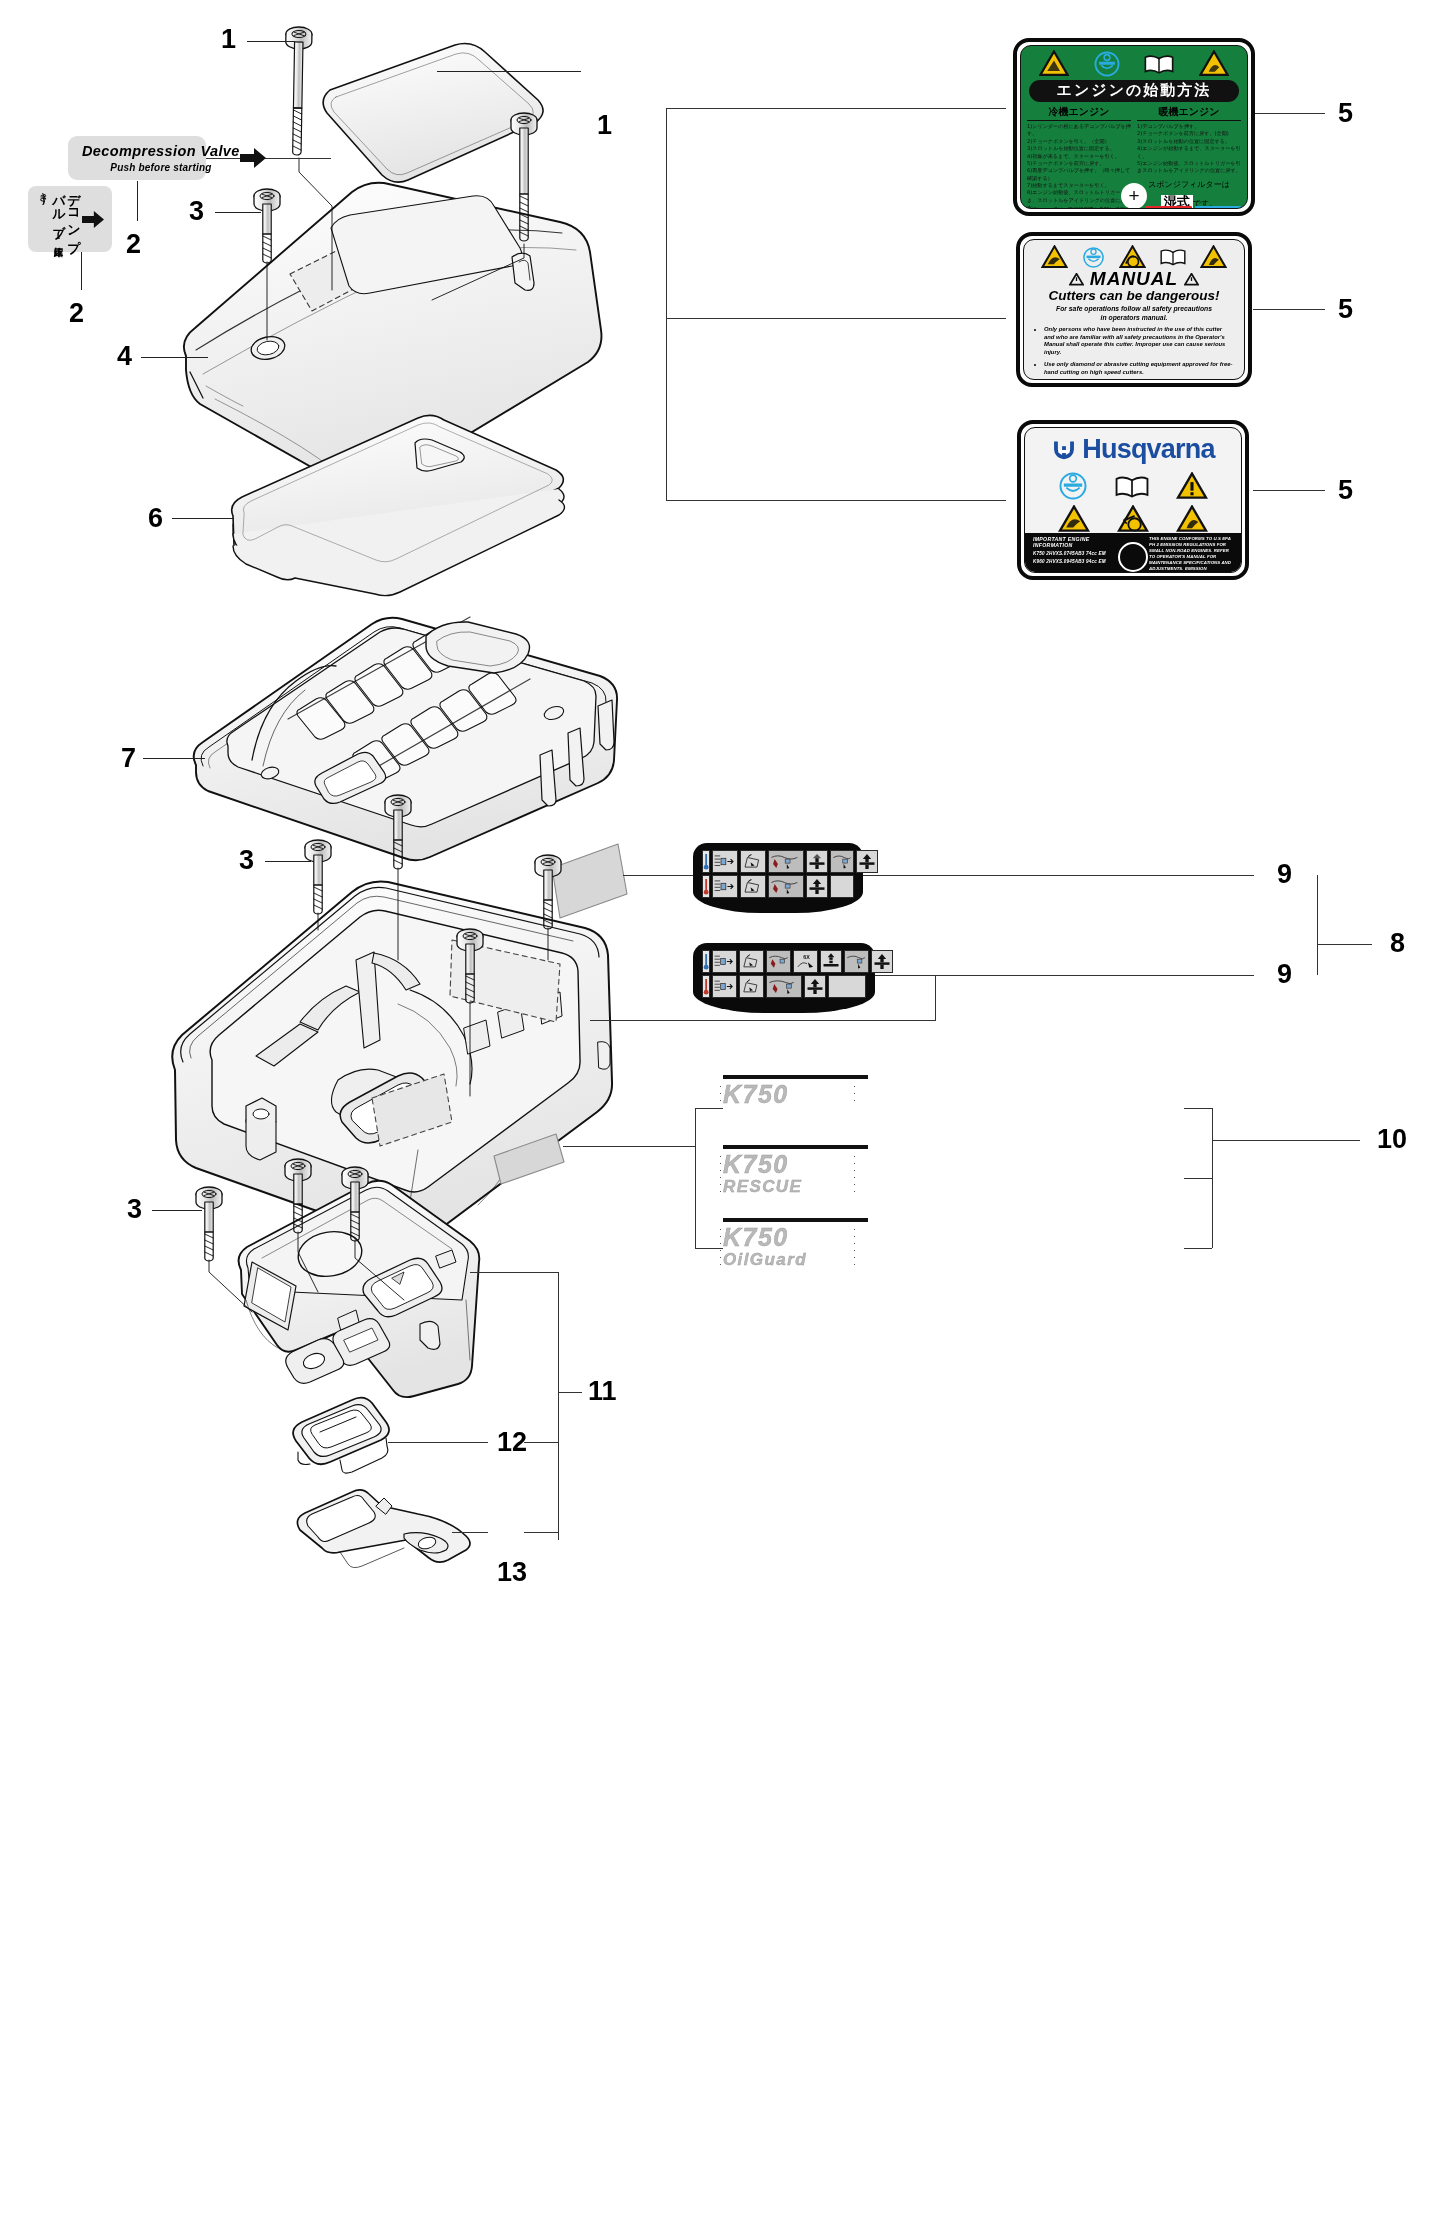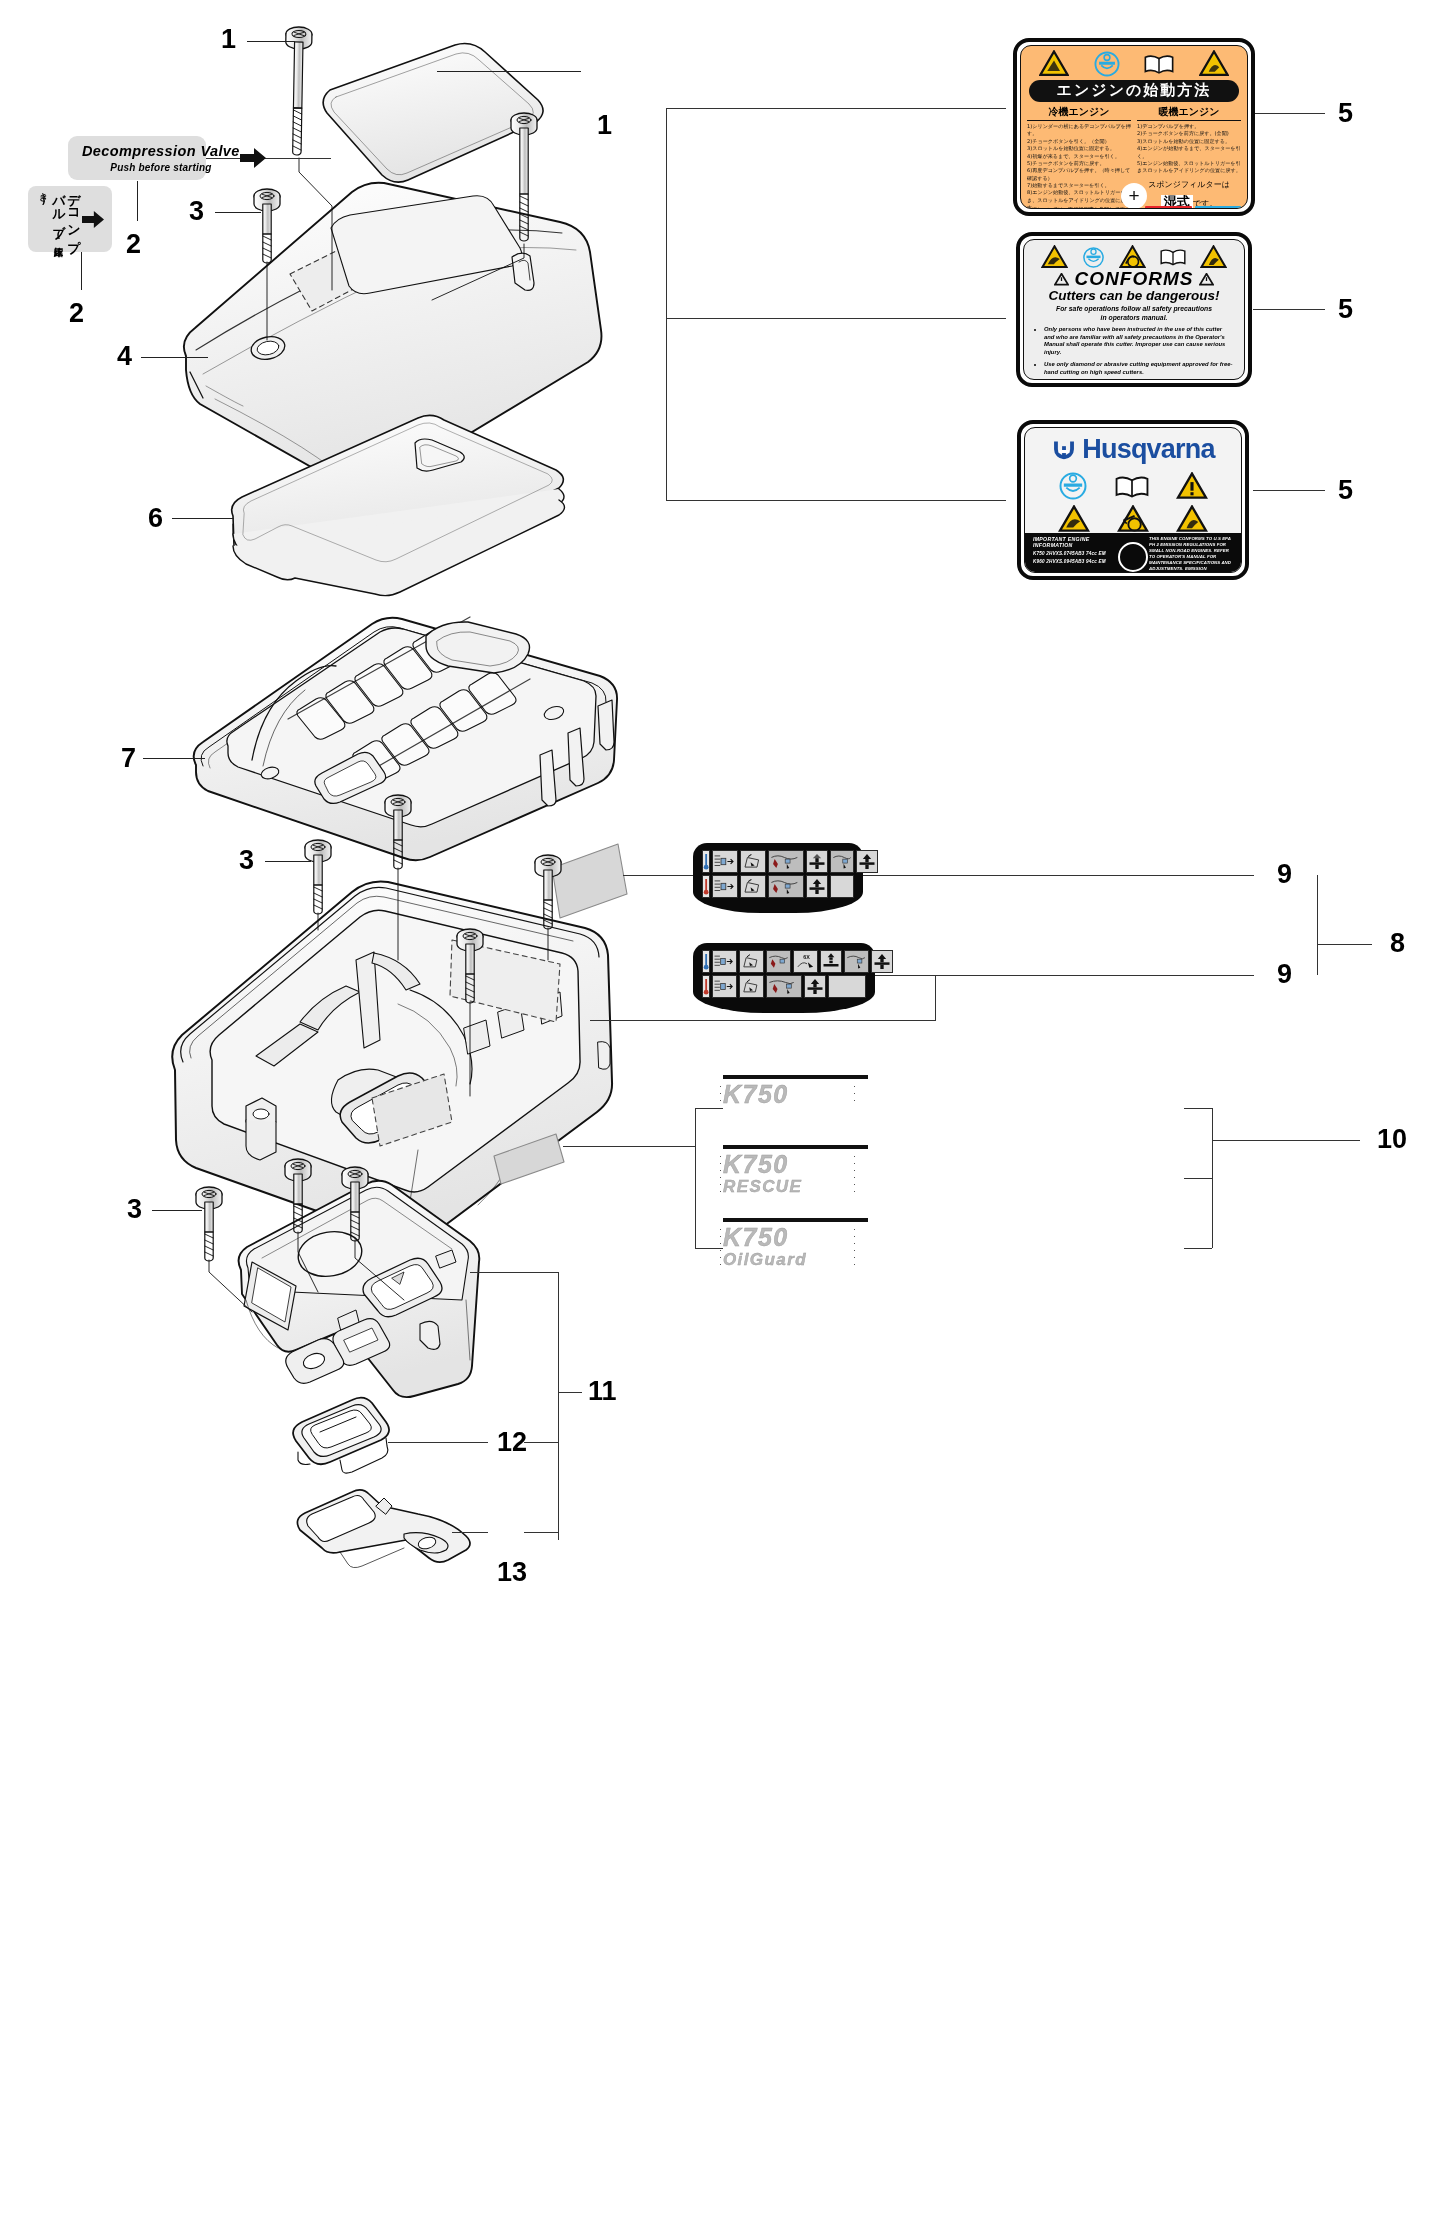--- a/index.html
+++ b/index.html
@@ -111,21 +111,21 @@
     box-sizing: border-box;
     padding: 3px;
     overflow: hidden;
   }
   .decal-inner {
     width: 100%;
     height: 100%;
     box-sizing: border-box;
     border: 1.5px solid #111;
     border-radius: 11px;
-    background: #fdba74;
+    background: #15803d;
     overflow: hidden;
     display: flex;
     flex-direction: column;
   }
 
   
   .jp-icons {
     display: flex;
     justify-content: space-around;
     align-items: center;
@@ -833,21 +833,21 @@
         <svg width="27" height="24" viewBox="0 0 40 36">
           <path d="M20,2 L38,33 L2,33 Z" fill="#f2c200" stroke="#111" stroke-width="3"></path>
           <path d="M13,30 q6,-16 15,-8 q-5,4 -8,8 Z" fill="#111" opacity=".85"></path>
         </svg>
       </div>
       <div class="wrn-title">
         <svg width="15" height="13" viewBox="0 0 20 18">
           <path d="M10,1 L19,16 L1,16 Z" fill="none" stroke="#111" stroke-width="2.4"></path>
           <path d="M10,6 v5" stroke="#111" stroke-width="1.8"></path>
         </svg>
-        <span>CONFORMS</span>
+        <span>MANUAL</span>
         <svg width="15" height="13" viewBox="0 0 20 18">
           <path d="M10,1 L19,16 L1,16 Z" fill="none" stroke="#111" stroke-width="2.4"></path>
           <path d="M10,6 v5" stroke="#111" stroke-width="1.8"></path>
         </svg>
       </div>
       <div class="wrn-sub">Cutters can be dangerous!</div>
       <div class="wrn-sub2">
         <div>For safe operations follow all safety precautions</div>
         <div>in operators manual.</div>
       </div>

